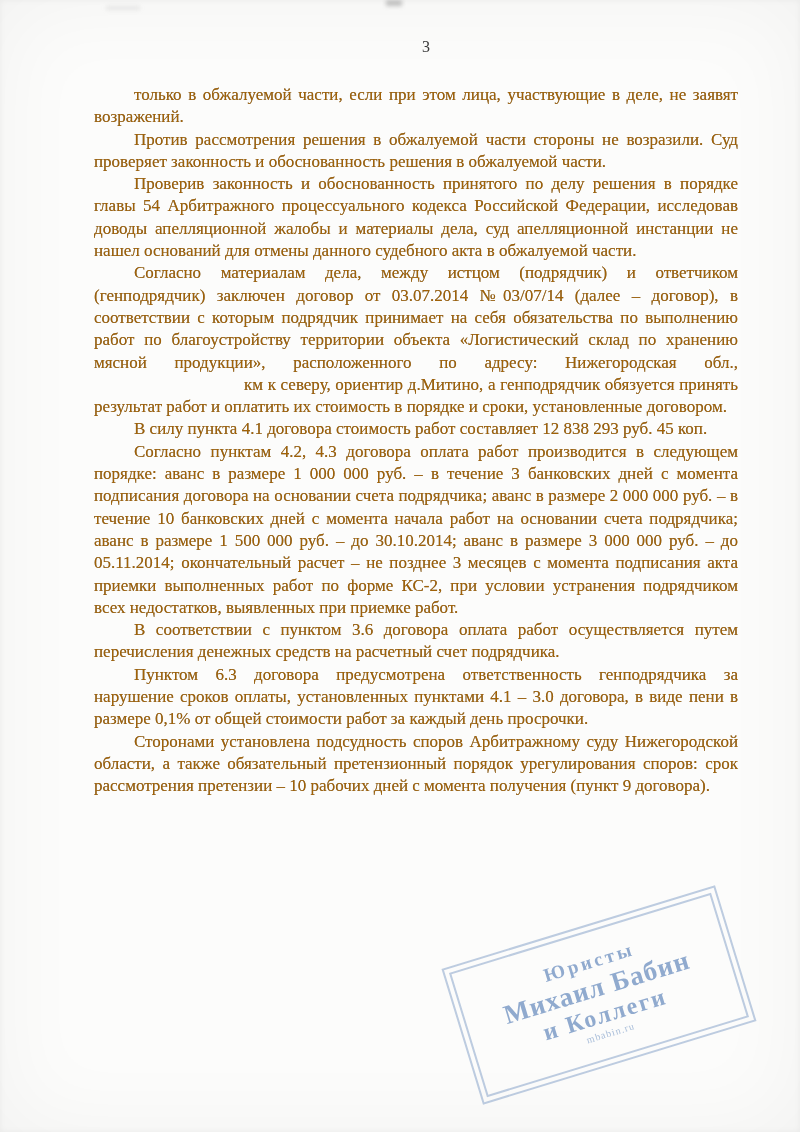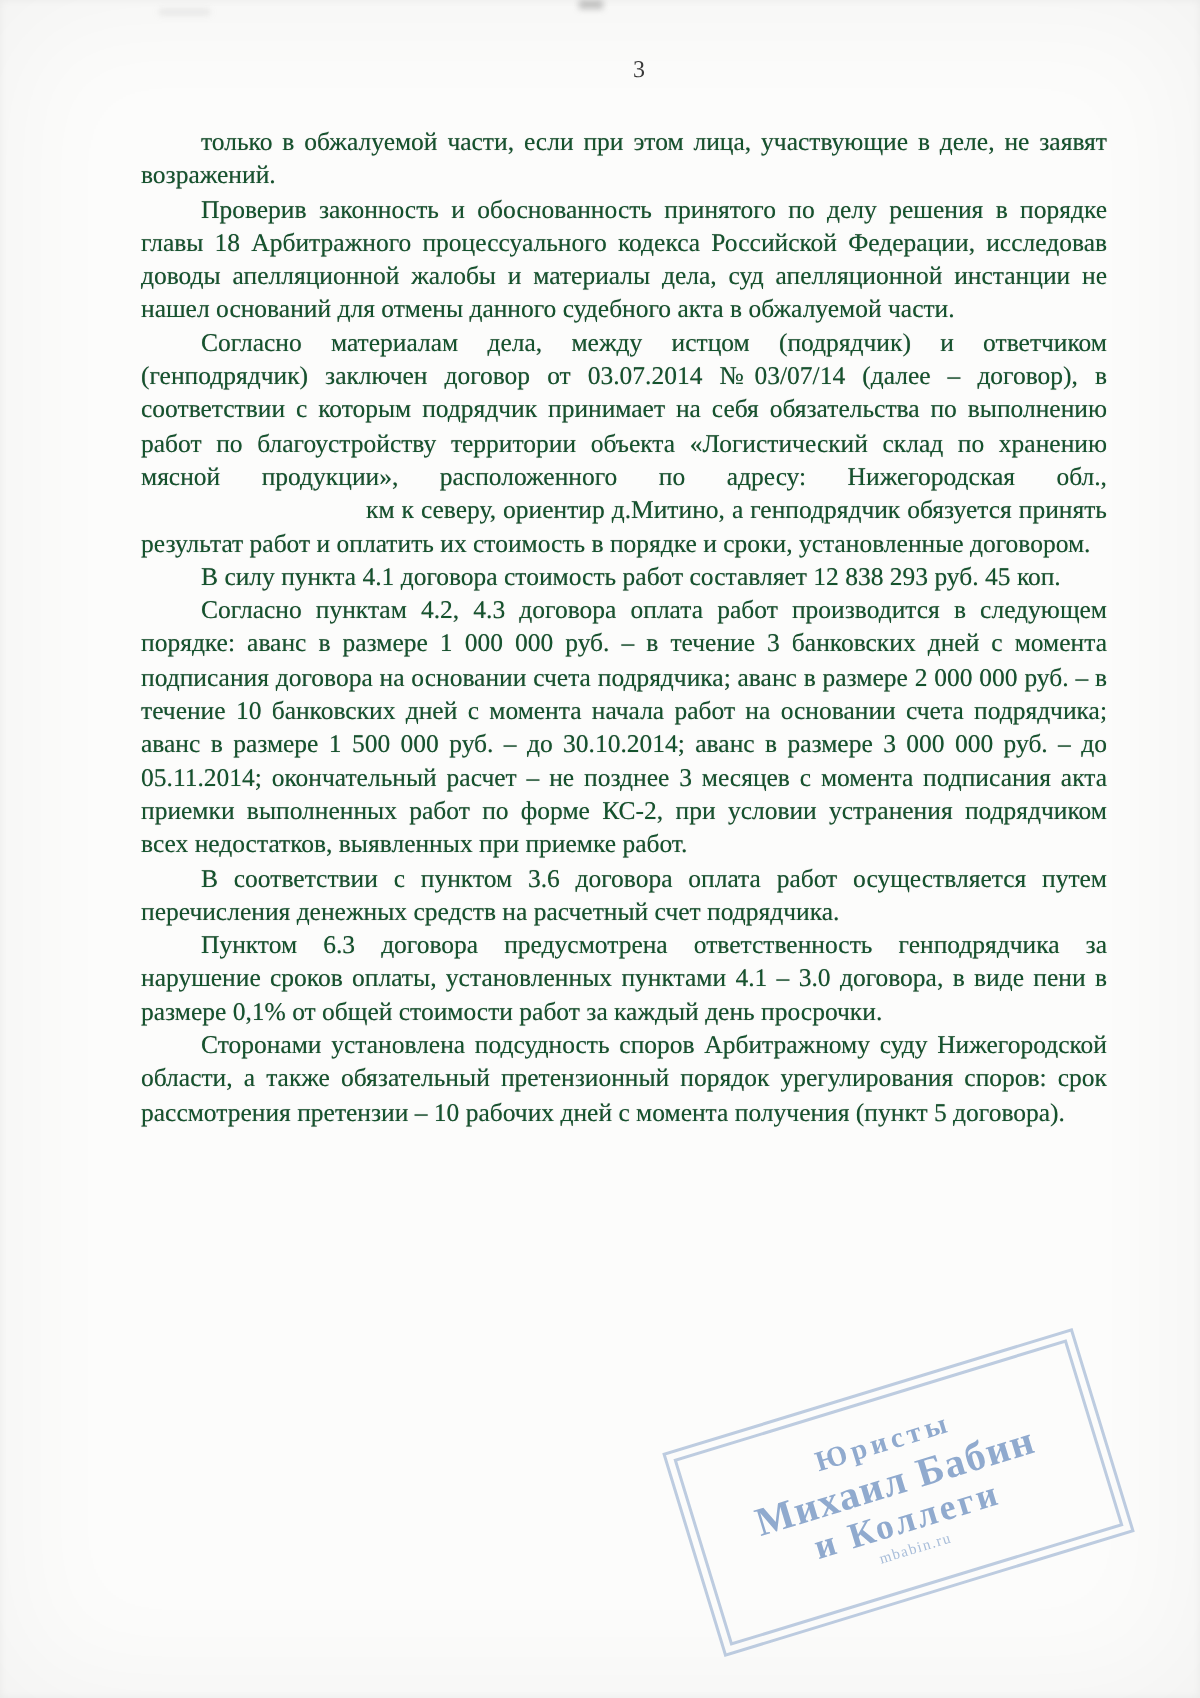--- a/index.html
+++ b/index.html
@@ -12,21 +12,21 @@
     position:absolute;inset:0;
     box-shadow:inset 0 0 90px rgba(0,0,0,0.045), inset 0 0 6px rgba(0,0,0,0.05);
   }
   .page-number{
     position:absolute;top:38px;left:0;width:100%;
     text-align:center;font-size:16px;color:#3a3a3a;
     padding-left:52px;box-sizing:border-box;
   }
   .body-text{
     position:absolute;left:94px;top:84px;width:644px;
-    font-size:17px;line-height:22.3px;color:#14532d;
+    font-size:17px;line-height:22.3px;color:#a16207;
     text-align:justify;z-index:2;
     text-shadow:0 0 0.5px rgba(40,40,40,0.55);
   }
   .para{margin:0;text-indent:40px;}
   .redact-gap{display:inline-block;width:150px;height:1px;}
 
   
   .stamp-wrap{
     position:absolute;left:456px;top:924px;width:286px;height:142px;
     transform:rotate(-17deg);z-index:1;
@@ -72,22 +72,23 @@
         <div class="stamp-line1">Юристы</div>
         <div class="stamp-line2">Михаил Бабин</div>
         <div class="stamp-line3">и Коллеги</div>
         <div class="stamp-url">mbabin.ru</div>
       </div>
     </div>
   </div>
 
   <div class="body-text">
       <p class="para">только в обжалуемой части, если при этом лица, участвующие в деле, не заявят возражений.</p>
-      <p class="para">Проверив законность и обоснованность принятого по делу решения в порядке главы 18 Арбитражного процессуального кодекса Российской Федерации, исследовав доводы апелляционной жалобы и материалы дела, суд апелляционной инстанции не нашел оснований для отмены данного судебного акта в обжалуемой части.</p>
+      <p class="para">Против рассмотрения решения в обжалуемой части стороны не возразили. Суд проверяет законность и обоснованность решения в обжалуемой части.</p>
+      <p class="para">Проверив законность и обоснованность принятого по делу решения в порядке главы 54 Арбитражного процессуального кодекса Российской Федерации, исследовав доводы апелляционной жалобы и материалы дела, суд апелляционной инстанции не нашел оснований для отмены данного судебного акта в обжалуемой части.</p>
       <p class="para">Согласно материалам дела, между истцом (подрядчик) и ответчиком (генподрядчик) заключен договор от 03.07.2014 №03/07/14 (далее – договор), в соответствии с которым подрядчик принимает на себя обязательства по выполнению работ по благоустройству территории объекта «Логистический склад по хранению мясной продукции», расположенного по адресу: Нижегородская обл.,<span class="redact-gap"></span>км к северу, ориентир д.Митино, а генподрядчик обязуется принять результат работ и оплатить их стоимость в порядке и сроки, установленные договором.</p>
       <p class="para">В силу пункта 4.1 договора стоимость работ составляет 12&nbsp;838&nbsp;293 руб. 45 коп.</p>
       <p class="para">Согласно пунктам 4.2, 4.3 договора оплата работ производится в следующем порядке: аванс в размере 1&nbsp;000&nbsp;000 руб. – в течение 3 банковских дней с момента подписания договора на основании счета подрядчика; аванс в размере 2&nbsp;000&nbsp;000 руб. – в течение 10 банковских дней с момента начала работ на основании счета подрядчика; аванс в размере 1&nbsp;500&nbsp;000 руб. – до 30.10.2014; аванс в размере 3&nbsp;000&nbsp;000 руб. – до 05.11.2014; окончательный расчет – не позднее 3 месяцев с момента подписания акта приемки выполненных работ по форме КС-2, при условии устранения подрядчиком всех недостатков, выявленных при приемке работ.</p>
       <p class="para">В соответствии с пунктом 3.6 договора оплата работ осуществляется путем перечисления денежных средств на расчетный счет подрядчика.</p>
       <p class="para">Пунктом 6.3 договора предусмотрена ответственность генподрядчика за нарушение сроков оплаты, установленных пунктами 4.1 – 3.0 договора, в виде пени в размере 0,1% от общей стоимости работ за каждый день просрочки.</p>
-      <p class="para">Сторонами установлена подсудность споров Арбитражному суду Нижегородской области, а также обязательный претензионный порядок урегулирования споров: срок рассмотрения претензии – 10 рабочих дней с момента получения (пункт 5 договора).</p>
+      <p class="para">Сторонами установлена подсудность споров Арбитражному суду Нижегородской области, а также обязательный претензионный порядок урегулирования споров: срок рассмотрения претензии – 10 рабочих дней с момента получения (пункт 9 договора).</p>
     </div>
 
 </div>
 
 </body></html>

